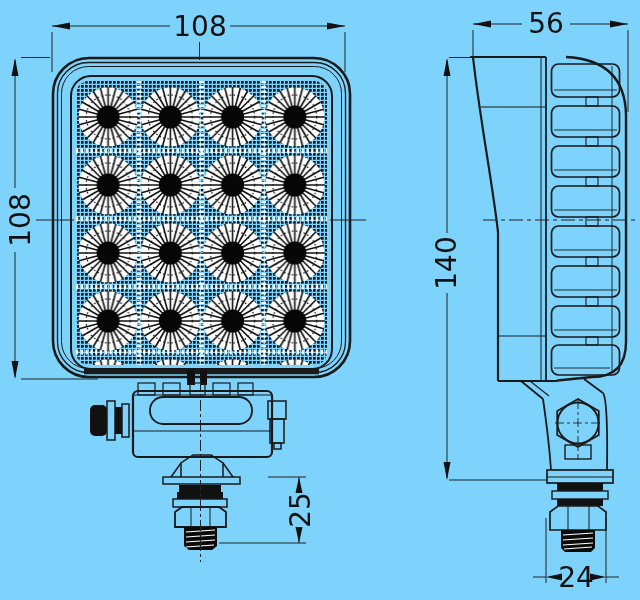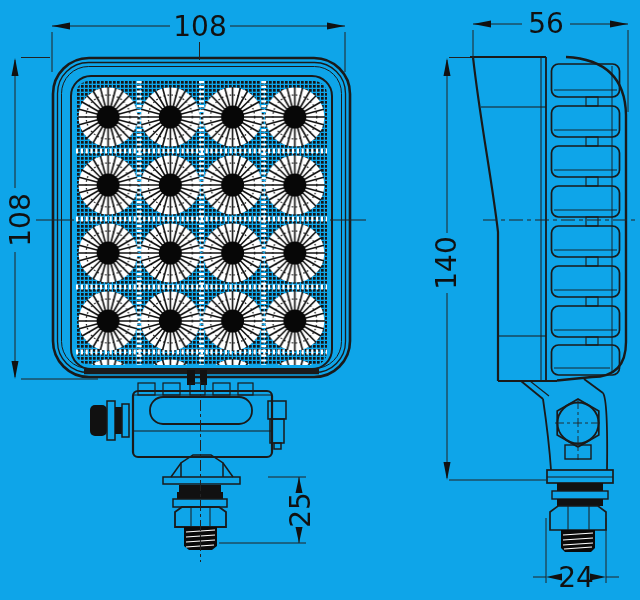--- a/index.html
+++ b/index.html
@@ -1,16 +1,16 @@
 <!DOCTYPE html>
 <html><head>
 <meta charset="utf-8">
 <style>
   html,body{margin:0;padding:0;background:#ffffff;}
-  .page{width:640px;height:600px;background:#0ea5e9;overflow:hidden;position:relative;}
+  .page{width:640px;height:600px;background:#7dd3fc;overflow:hidden;position:relative;}
   svg{display:block;}
   text{font-family:"DejaVu Sans","Liberation Sans",sans-serif;fill:#111111;}
   .dim-text{font-size:28px;}
 </style>
 </head>
 <body>
 
 <div class="page">
 <svg width="640" height="600" viewBox="0 0 640 600">
   <defs>

